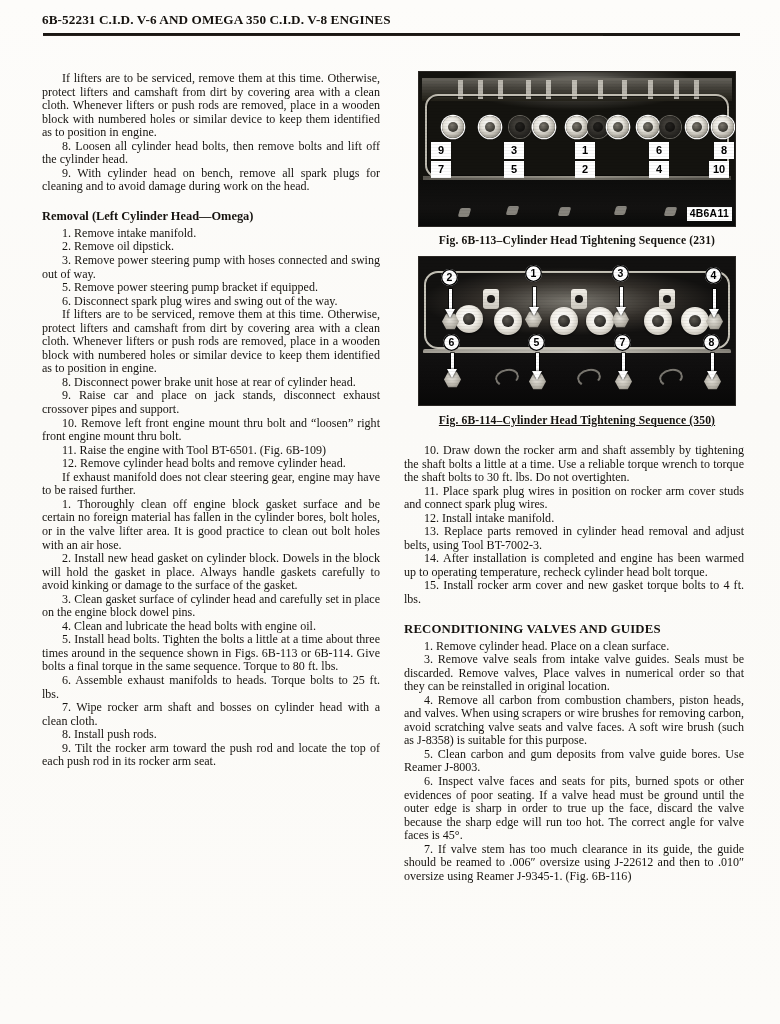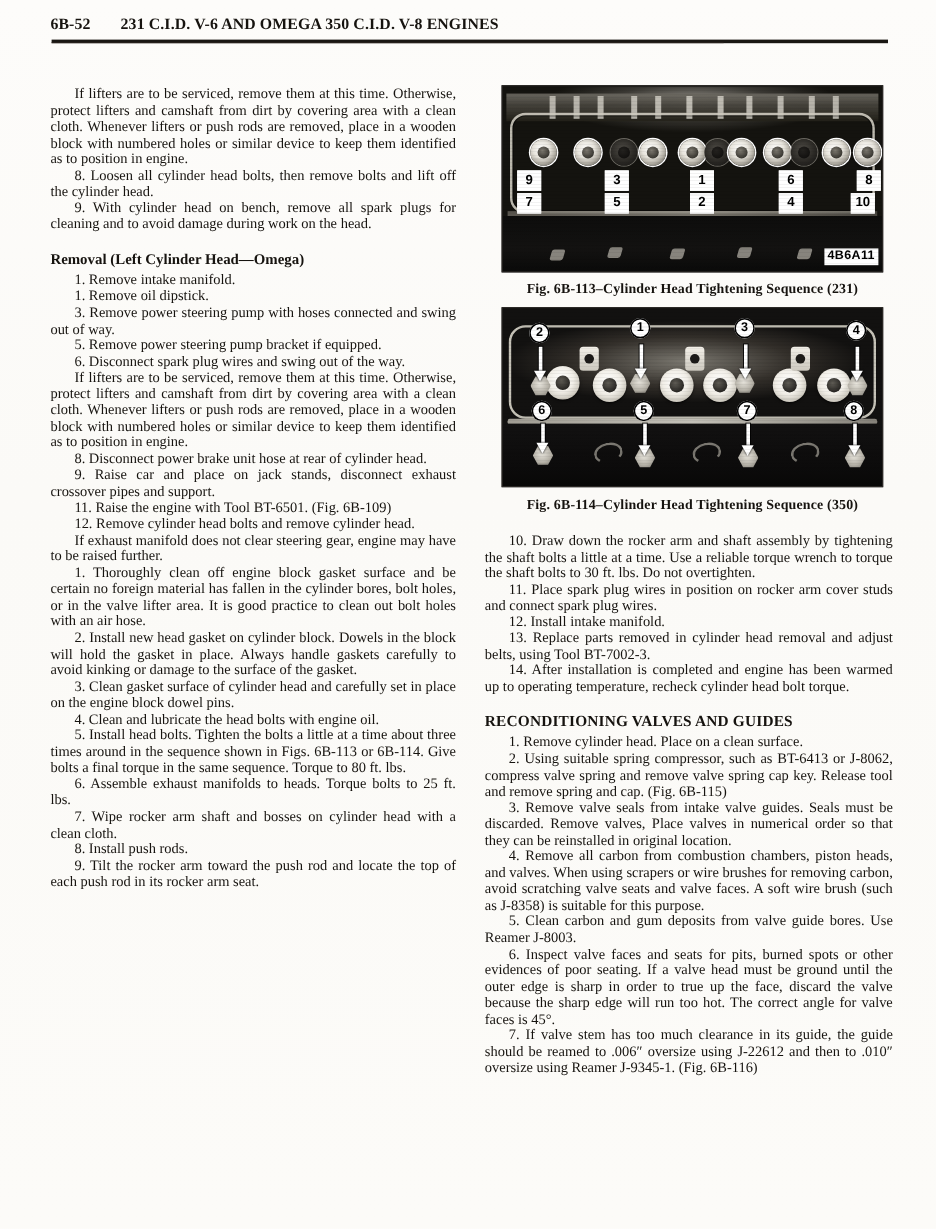--- a/index.html
+++ b/index.html
@@ -16,21 +16,21 @@
       linear-gradient(180deg,#fdfcfa 0%,#fbfaf7 40%,#fcfbf8 100%);
   }
   .page-inner{position:absolute;left:0;top:0;width:780px;height:1024px;}
 
   
   .hdr{
     position:absolute;left:42px;top:12px;width:700px;
     font-weight:bold;font-size:13.2px;letter-spacing:.1px;
     white-space:nowrap;
   }
-  .hdr .folio{margin-right:25px;}
+  .hdr .folio{margin-right:0;}
   .hdr-rule{
     position:absolute;left:43px;top:33px;width:697px;height:2.6px;
     background:#1a1713;
   }
   .hdr-rule:after{
     content:"";position:absolute;left:0;top:2.4px;width:560px;height:1.1px;
     background:#2c2620;opacity:.75;
   }
 
   
@@ -210,28 +210,29 @@
   <div class="hdr-rule"></div>
 
   <div class="col col-left">
 
     <p>If lifters are to be serviced, remove them at this time. Otherwise, protect lifters and camshaft from dirt by covering area with a clean cloth. Whenever lifters or push rods are removed, place in a wooden block with numbered holes or similar device to keep them identified as to position in engine.</p>
     <p>8. Loosen all cylinder head bolts, then remove bolts and lift off the cylinder head.</p>
     <p>9. With cylinder head on bench, remove all spark plugs for cleaning and to avoid damage during work on the head.</p>
 
     <h3 class="sp-before-lg sp-after">Removal (Left Cylinder Head—Omega)</h3>
     <p>1. Remove intake manifold.</p>
-    <p>1. Remove oil dipstick.</p>
+    <p>2. Remove oil dipstick.</p>
     <p>3. Remove power steering pump with hoses connected and swing out of way.</p>
     <p>5. Remove power steering pump bracket if equipped.</p>
     <p>6. Disconnect spark plug wires and swing out of the way.</p>
 
     <p>If lifters are to be serviced, remove them at this time. Otherwise, protect lifters and camshaft from dirt by covering area with a clean cloth. Whenever lifters or push rods are removed, place in a wooden block with numbered holes or similar device to keep them identified as to position in engine.</p>
     <p>8. Disconnect power brake unit hose at rear of cylinder head.</p>
     <p>9. Raise car and place on jack stands, disconnect exhaust crossover pipes and support.</p>
+    <p>10. Remove left front engine mount thru bolt and “loosen” right front engine mount thru bolt.</p>
     <p>11. Raise the engine with Tool BT-6501. (Fig. 6B-109)</p>
     <p>12. Remove cylinder head bolts and remove cylinder head.</p>
     <p>If exhaust manifold does not clear steering gear, engine may have to be raised further.</p>
 
     <p>1. Thoroughly clean off engine block gasket surface and be certain no foreign material has fallen in the cylinder bores, bolt holes, or in the valve lifter area. It is good practice to clean out bolt holes with an air hose.</p>
     <p>2. Install new head gasket on cylinder block. Dowels in the block will hold the gasket in place. Always handle gaskets carefully to avoid kinking or damage to the surface of the gasket.</p>
     <p>3. Clean gasket surface of cylinder head and carefully set in place on the engine block dowel pins.</p>
     <p>4. Clean and lubricate the head bolts with engine oil.</p>
     <p>5. Install head bolts. Tighten the bolts a little at a time about three times around in the sequence shown in Figs. 6B-113 or 6B-114. Give bolts a final torque in the same sequence. Torque to 80 ft. lbs.</p>
     <p>6. Assemble exhaust manifolds to heads. Torque bolts to 25 ft. lbs.</p>
@@ -371,33 +372,33 @@
       <div class="circnum" style="left:195px;top:77px">7</div>
 
       <div class="arrow" style="left:290px;top:96px;height:20px">
             <div class="shaft"></div>
             <div class="head"></div>
           </div>
       <div class="circnum" style="left:284px;top:77px">8</div>
 
       <div class="grain"></div>
     </div>
-    <div class="caption" style="top:158px;">Fig. 6B-114–Cylinder Head Tightening Sequence (350)</div>
+    <div class="caption" style="top:158px;text-decoration:underline;">Fig. 6B-114–Cylinder Head Tightening Sequence (350)</div>
   </div>
 
   <div class="col col-right">
     <p>10. Draw down the rocker arm and shaft assembly by tightening the shaft bolts a little at a time. Use a reliable torque wrench to torque the shaft bolts to 30 ft. lbs. Do not overtighten.</p>
     <p>11. Place spark plug wires in position on rocker arm cover studs and connect spark plug wires.</p>
     <p>12. Install intake manifold.</p>
     <p>13. Replace parts removed in cylinder head removal and adjust belts, using Tool BT-7002-3.</p>
     <p>14. After installation is completed and engine has been warmed up to operating temperature, recheck cylinder head bolt torque.</p>
+    <p>15. Install rocker arm cover and new gasket torque bolts to 4 ft. lbs.</p>
 
     <h3 class="sec sp-before-lg sp-after">RECONDITIONING VALVES AND GUIDES</h3>
     <p>1. Remove cylinder head. Place on a clean surface.</p>
-    <p>2. Using suitable spring compressor, such as BT-6413 or J-8062, compress valve spring and remove valve spring cap key. Release tool and remove spring and cap. (Fig. 6B-115)</p>
     <p>3. Remove valve seals from intake valve guides. Seals must be discarded. Remove valves, Place valves in numerical order so that they can be reinstalled in original location.</p>
     <p>4. Remove all carbon from combustion chambers, piston heads, and valves. When using scrapers or wire brushes for removing carbon, avoid scratching valve seats and valve faces. A soft wire brush (such as J-8358) is suitable for this purpose.</p>
     <p>5. Clean carbon and gum deposits from valve guide bores. Use Reamer J-8003.</p>
     <p>6. Inspect valve faces and seats for pits, burned spots or other evidences of poor seating. If a valve head must be ground until the outer edge is sharp in order to true up the face, discard the valve because the sharp edge will run too hot. The correct angle for valve faces is 45°.</p>
     <p>7. If valve stem has too much clearance in its guide, the guide should be reamed to .006″ oversize using J-22612 and then to .010″ oversize using Reamer J-9345-1. (Fig. 6B-116)</p>
   </div>
 
 </div>
 </div>
 

